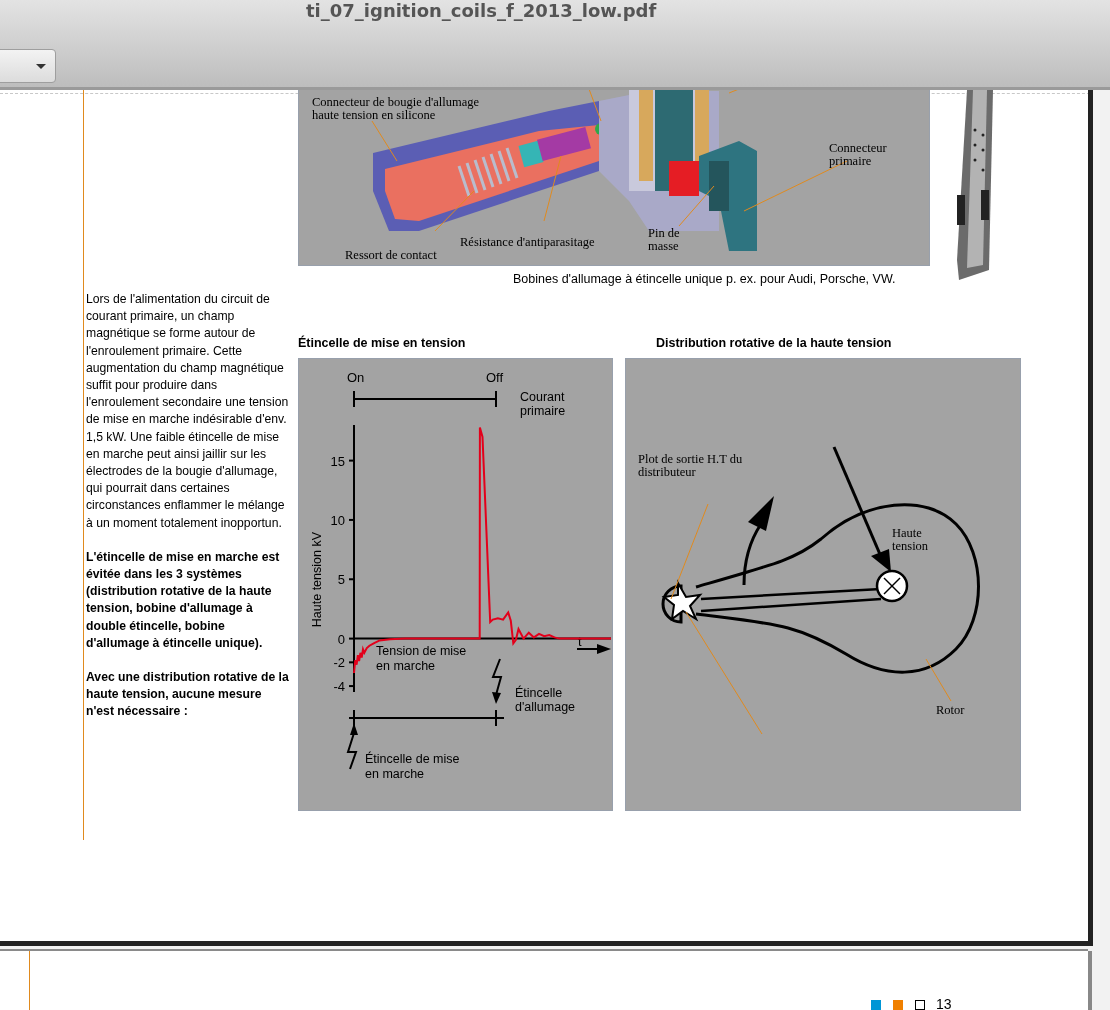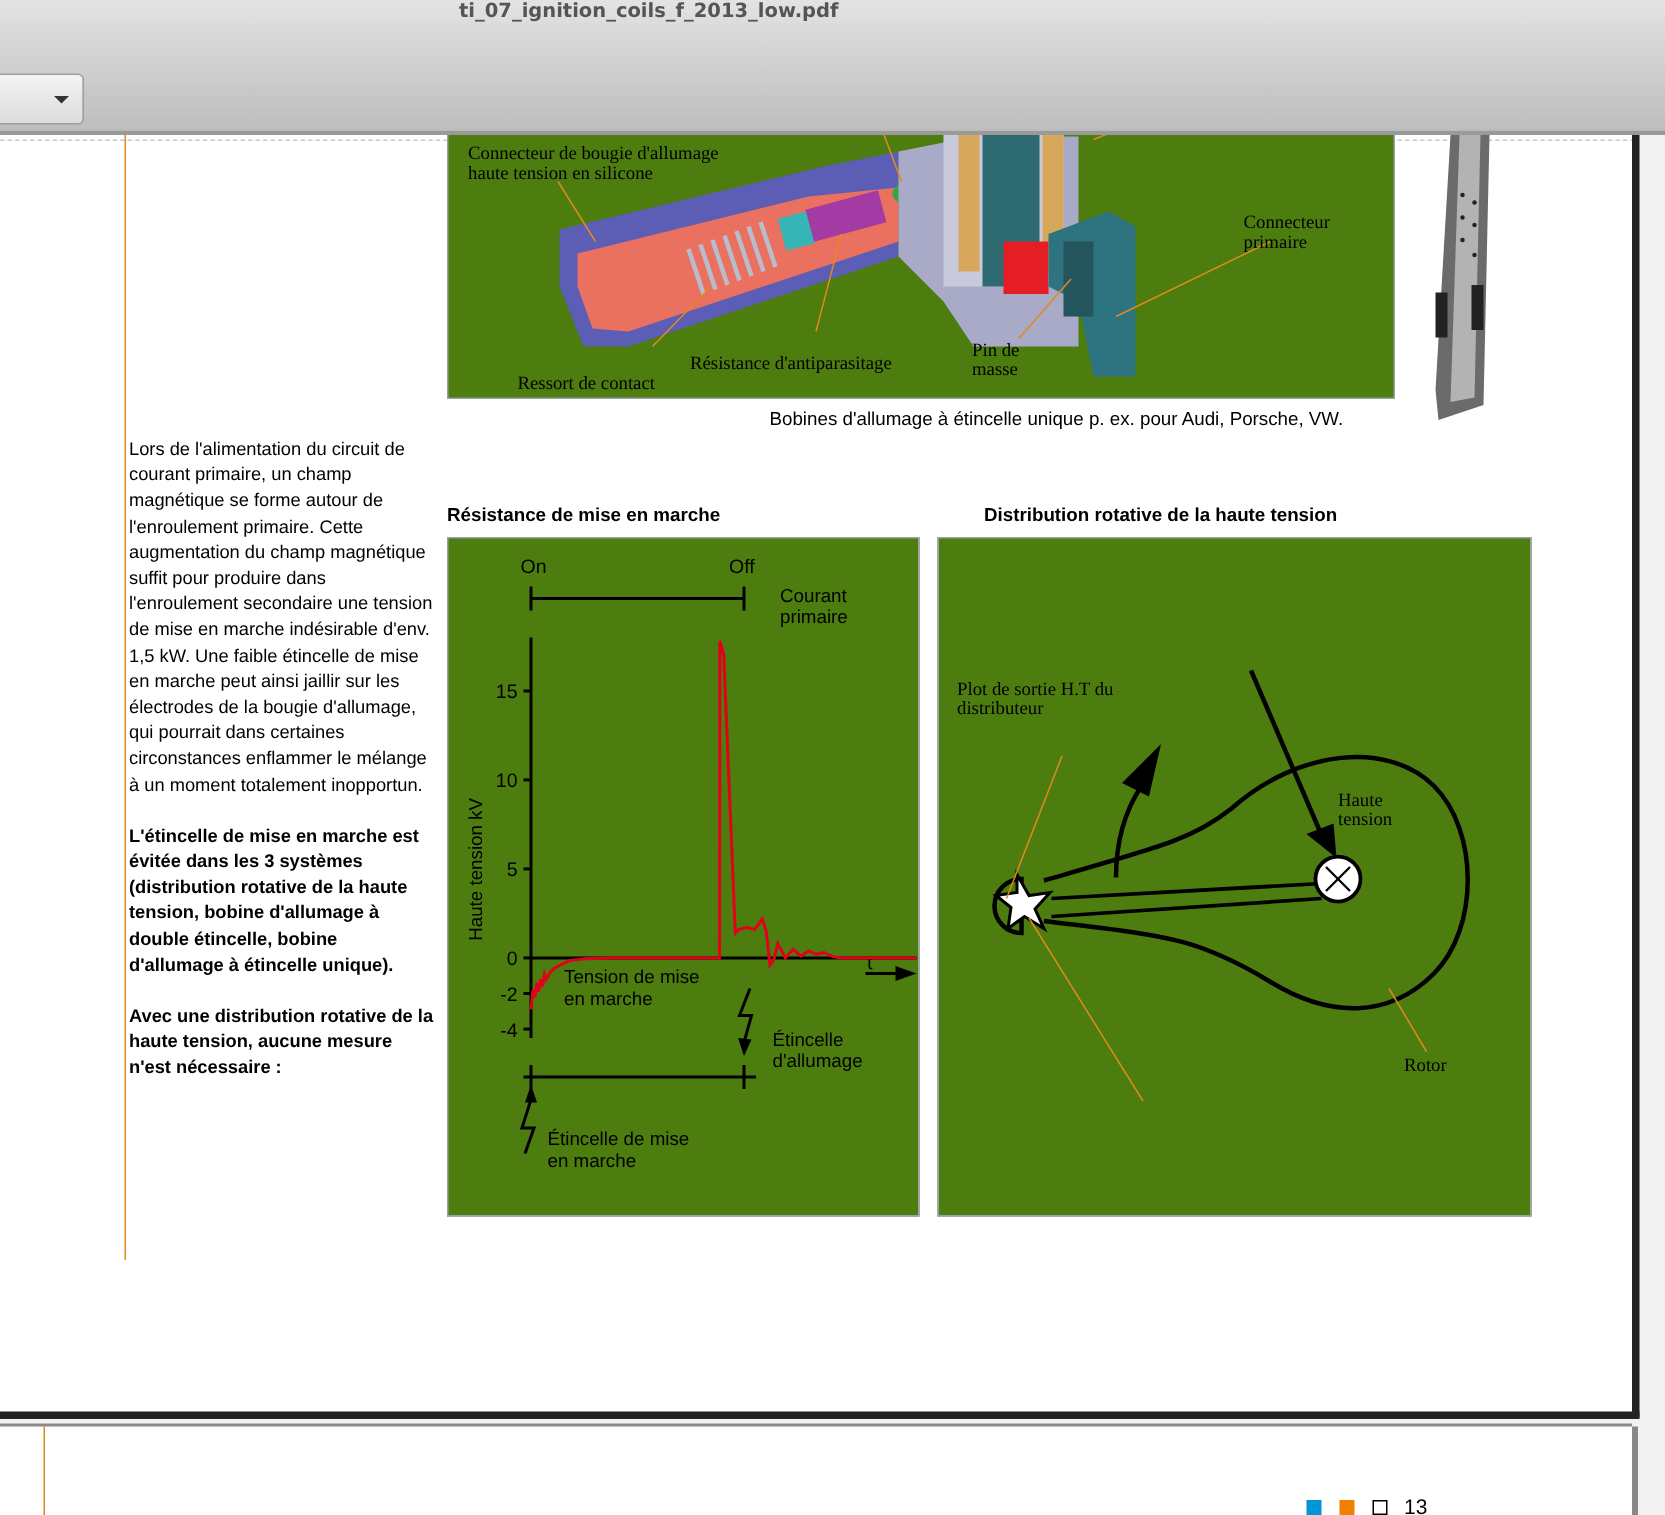--- a/index.html
+++ b/index.html
@@ -1,34 +1,34 @@
 <!DOCTYPE html>
 <html><head>
 <meta charset="utf-8">
 <style>
   html, body { margin:0; padding:0; }
   body { width:1110px; height:1010px; overflow:hidden; position:relative; background:#f2f2f2; font-family:"Liberation Sans", sans-serif; color:#000; }
   .toolbar { position:absolute; left:0; top:0; width:1110px; height:90px; background:linear-gradient(#e3e3e3,#bdbdbd); border-bottom:3px solid #9a9a9a; box-sizing:border-box; }
-  .doc-title { position:absolute; left:306px; top:0px; font-size:13px; font-weight:bold; color:#555; font-family:"DejaVu Sans", sans-serif; }
+  .doc-title { position:absolute; left:306px; top:0px; font-size:18px; font-weight:bold; color:#555; font-family:"DejaVu Sans", sans-serif; }
   .dropdown { position:absolute; left:-6px; top:49px; width:62px; height:34px; border:1px solid #9e9e9e; border-radius:4px; background:linear-gradient(#f3f3f3,#dcdcdc); box-sizing:border-box; }
   .dropdown .caret { position:absolute; right:9px; top:14px; width:0; height:0; border-left:5px solid transparent; border-right:5px solid transparent; border-top:5px solid #333; }
   .page { position:absolute; left:0; top:90px; width:1088px; height:852px; background:#fff; overflow:hidden; }
   .dash { position:absolute; left:0; top:3px; width:1110px; height:0; border-top:1px dashed #c8c8c8; }
   .page-right-shadow { position:absolute; left:1088px; top:90px; width:5px; height:855px; background:#222; }
   .page-bottom-shadow { position:absolute; left:0; top:941px; width:1093px; height:5px; background:#222; }
   .page2 { position:absolute; left:0; top:949px; width:1088px; height:70px; background:#fff; border-top:2px solid #8a8a8a; }
   .page2-right { position:absolute; left:1088px; top:951px; width:4px; height:60px; background:#888; }
   .orange-rule { position:absolute; width:1px; background:#e08a1e; }
   .col-text { position:absolute; left:86px; width:205px; font-size:12.2px; line-height:17.2px; }
   .col-text p { margin:0 0 17px 0; }
   .bold { font-weight:bold; }
   .label { position:absolute; font-size:12.5px; line-height:13px; white-space:nowrap;font-family:Liberation Serif, serif; }
   .caption { position:absolute; font-size:12.5px; white-space:nowrap;text-align:right; }
   .fig-title { position:absolute; font-size:12.5px; font-weight:bold; white-space:nowrap; }
-  .frame { position:absolute; border:1px solid #98a0ac; box-sizing:border-box; background:#4d7c0f; }
+  .frame { position:absolute; border:1px solid #98a0ac; box-sizing:border-box; background:#a3a3a3; }
   svg text { font-family:"Liberation Sans", sans-serif; }
   .footer-sq { position:absolute; width:10px; height:10px; top:1000px; }
   .page-num { position:absolute; left:936px; top:996px; font-size:14px; }
 </style>
 </head>
 <body>
 
 <div class="toolbar">
   <div class="doc-title">ti_07_ignition_coils_f_2013_low.pdf</div>
   <div class="dropdown">
@@ -109,21 +109,21 @@
         <circle cx="38" cy="80" r="1.5"></circle>
       </g>
   </svg>
 
   <div class="col-text" style="top:201px;">
     <p>Lors de l'alimentation du circuit de courant primaire, un champ magnétique se forme autour de l'enroulement primaire. Cette augmentation du champ mag­nétique suffit pour produire dans l'enroulement secondaire une tension de mise en marche indé­sirable d'env. 1,5 kW. Une faible étincelle de mise en marche peut ainsi jaillir sur les électrodes de la bougie d'allumage, qui pourrait dans certaines circonstances enflammer le mélange à un mo­ment totalement inopportun.</p>
     <p class="bold">L'étincelle de mise en marche est évitée dans les 3 systèmes (distribution rotative de la haute tension, bobine d'allumage à double étincelle, bobine d'allumage à étincelle unique).</p>
     <p class="bold">Avec une distribution rotative de la haute tension, aucune mesure n'est nécessaire :</p>
   </div>
 
-  <div class="fig-title" style="left:298px; top:246px;">Résistance de mise en marche</div>
+  <div class="fig-title" style="left:298px; top:246px;">Étincelle de mise en tension</div>
   <div class="frame" style="left:298px; top:268px; width:315px; height:453px;">
     <svg id="chart" width="313" height="451">
 
       <g stroke="#000" stroke-width="2">
         <line x1="55" y1="40" x2="197" y2="40"></line>
         <line x1="55" y1="32" x2="55" y2="48"></line>
         <line x1="197" y1="32" x2="197" y2="48"></line>
       </g>
       <text x="48" y="23" font-size="13">On</text>
       <text x="187" y="23" font-size="13">Off</text>

